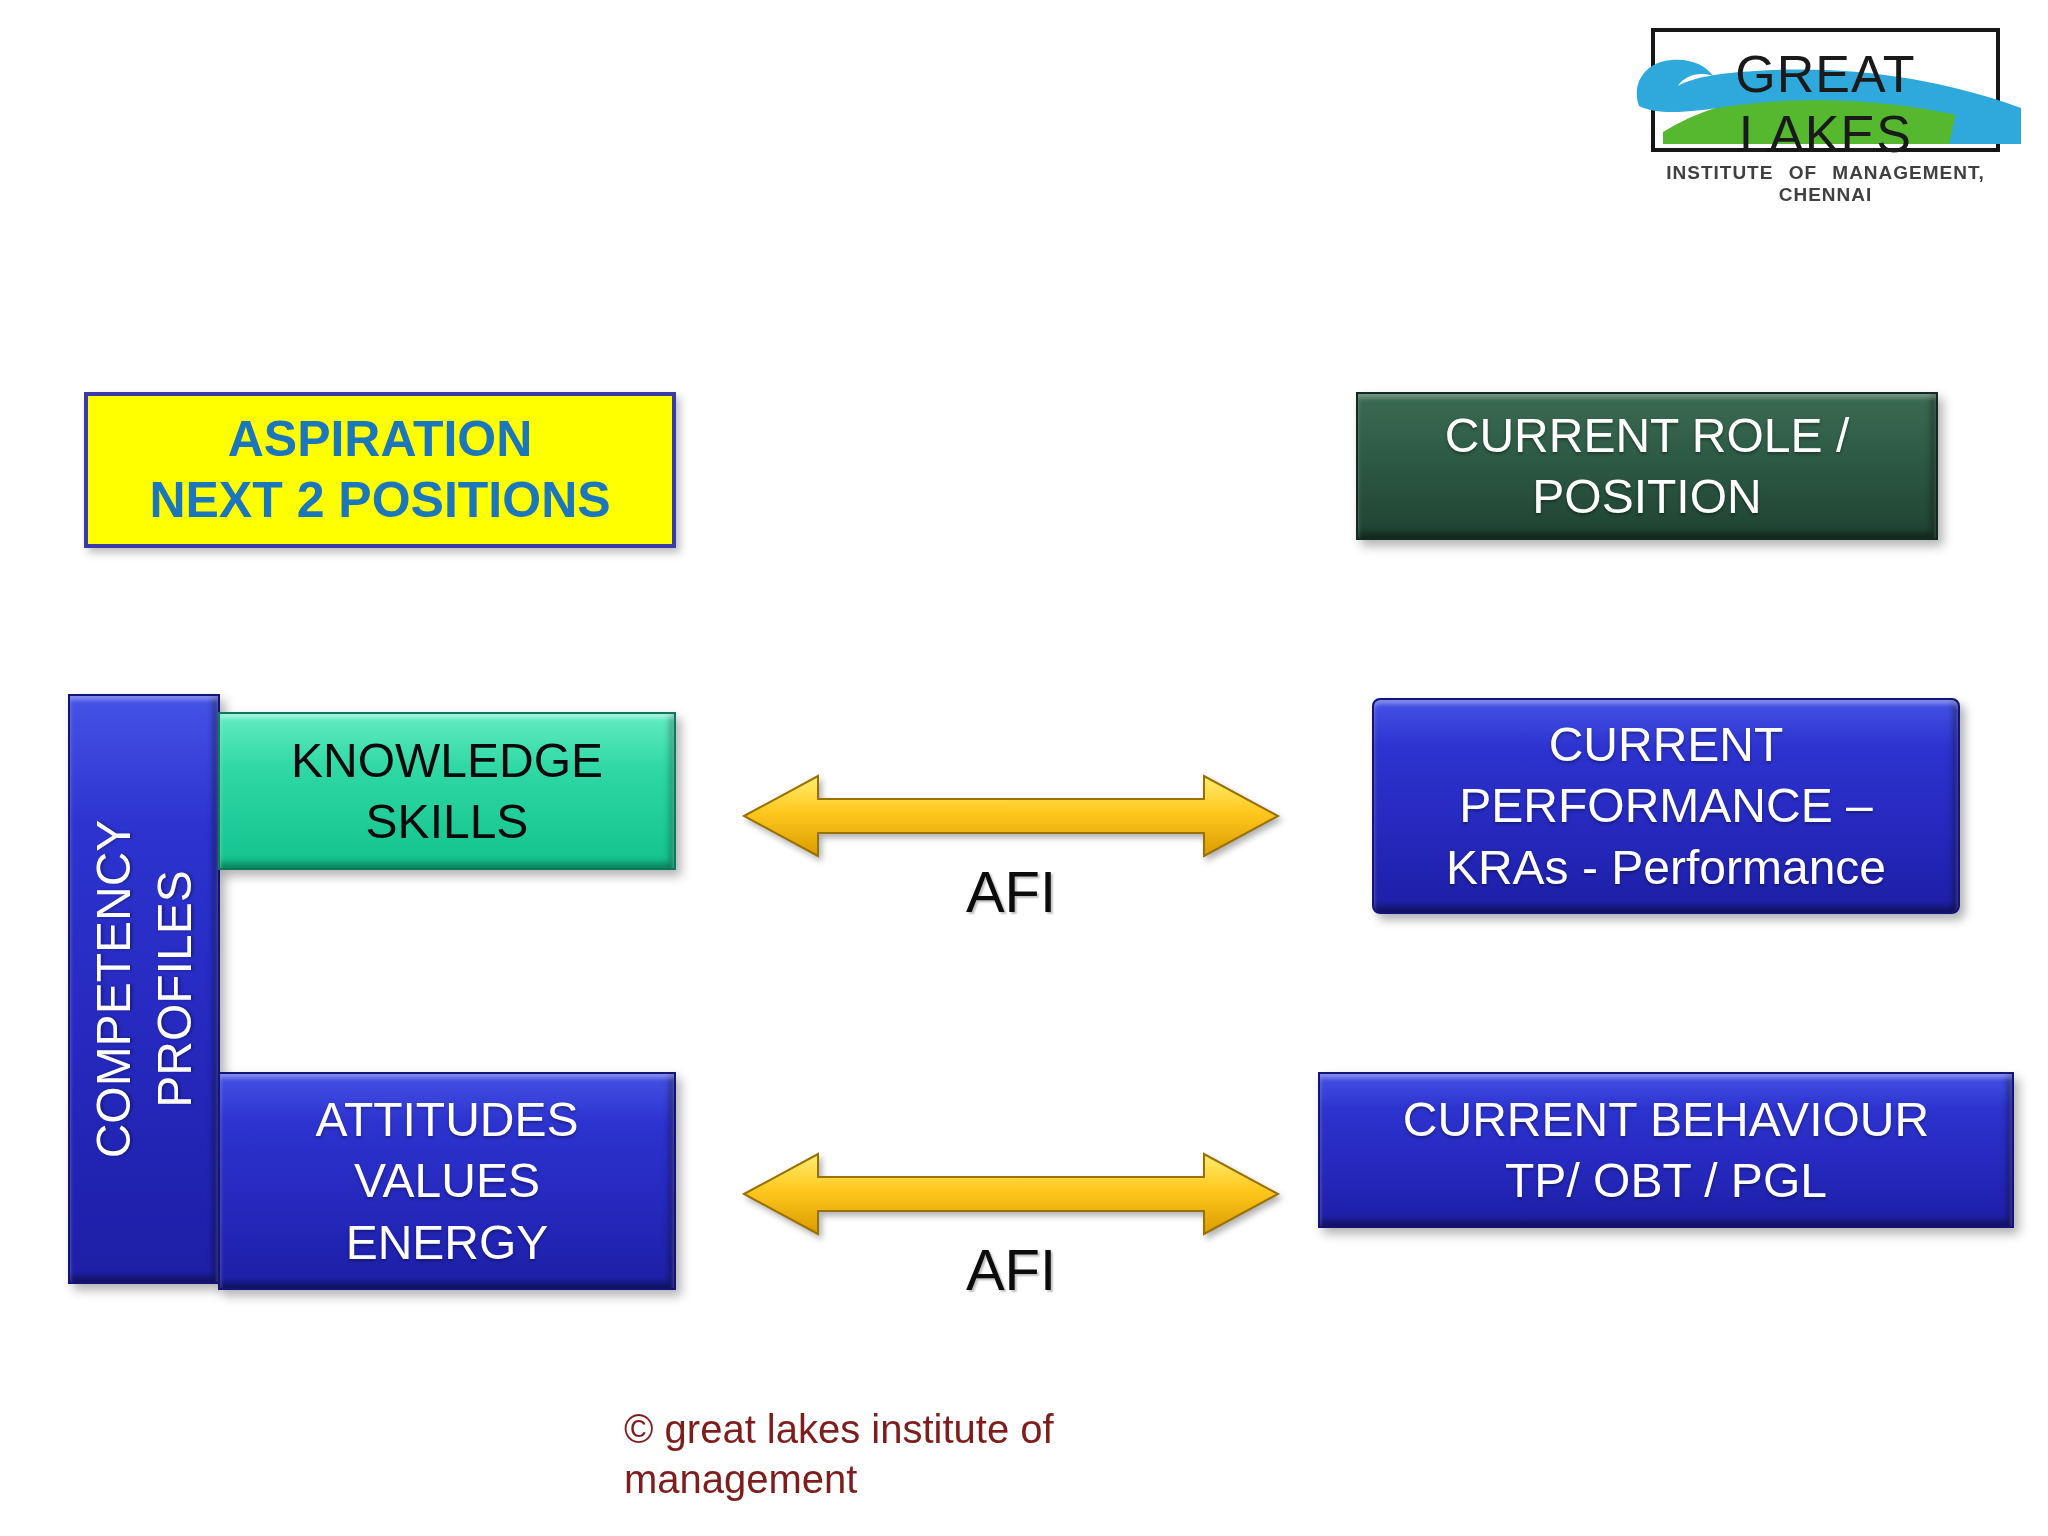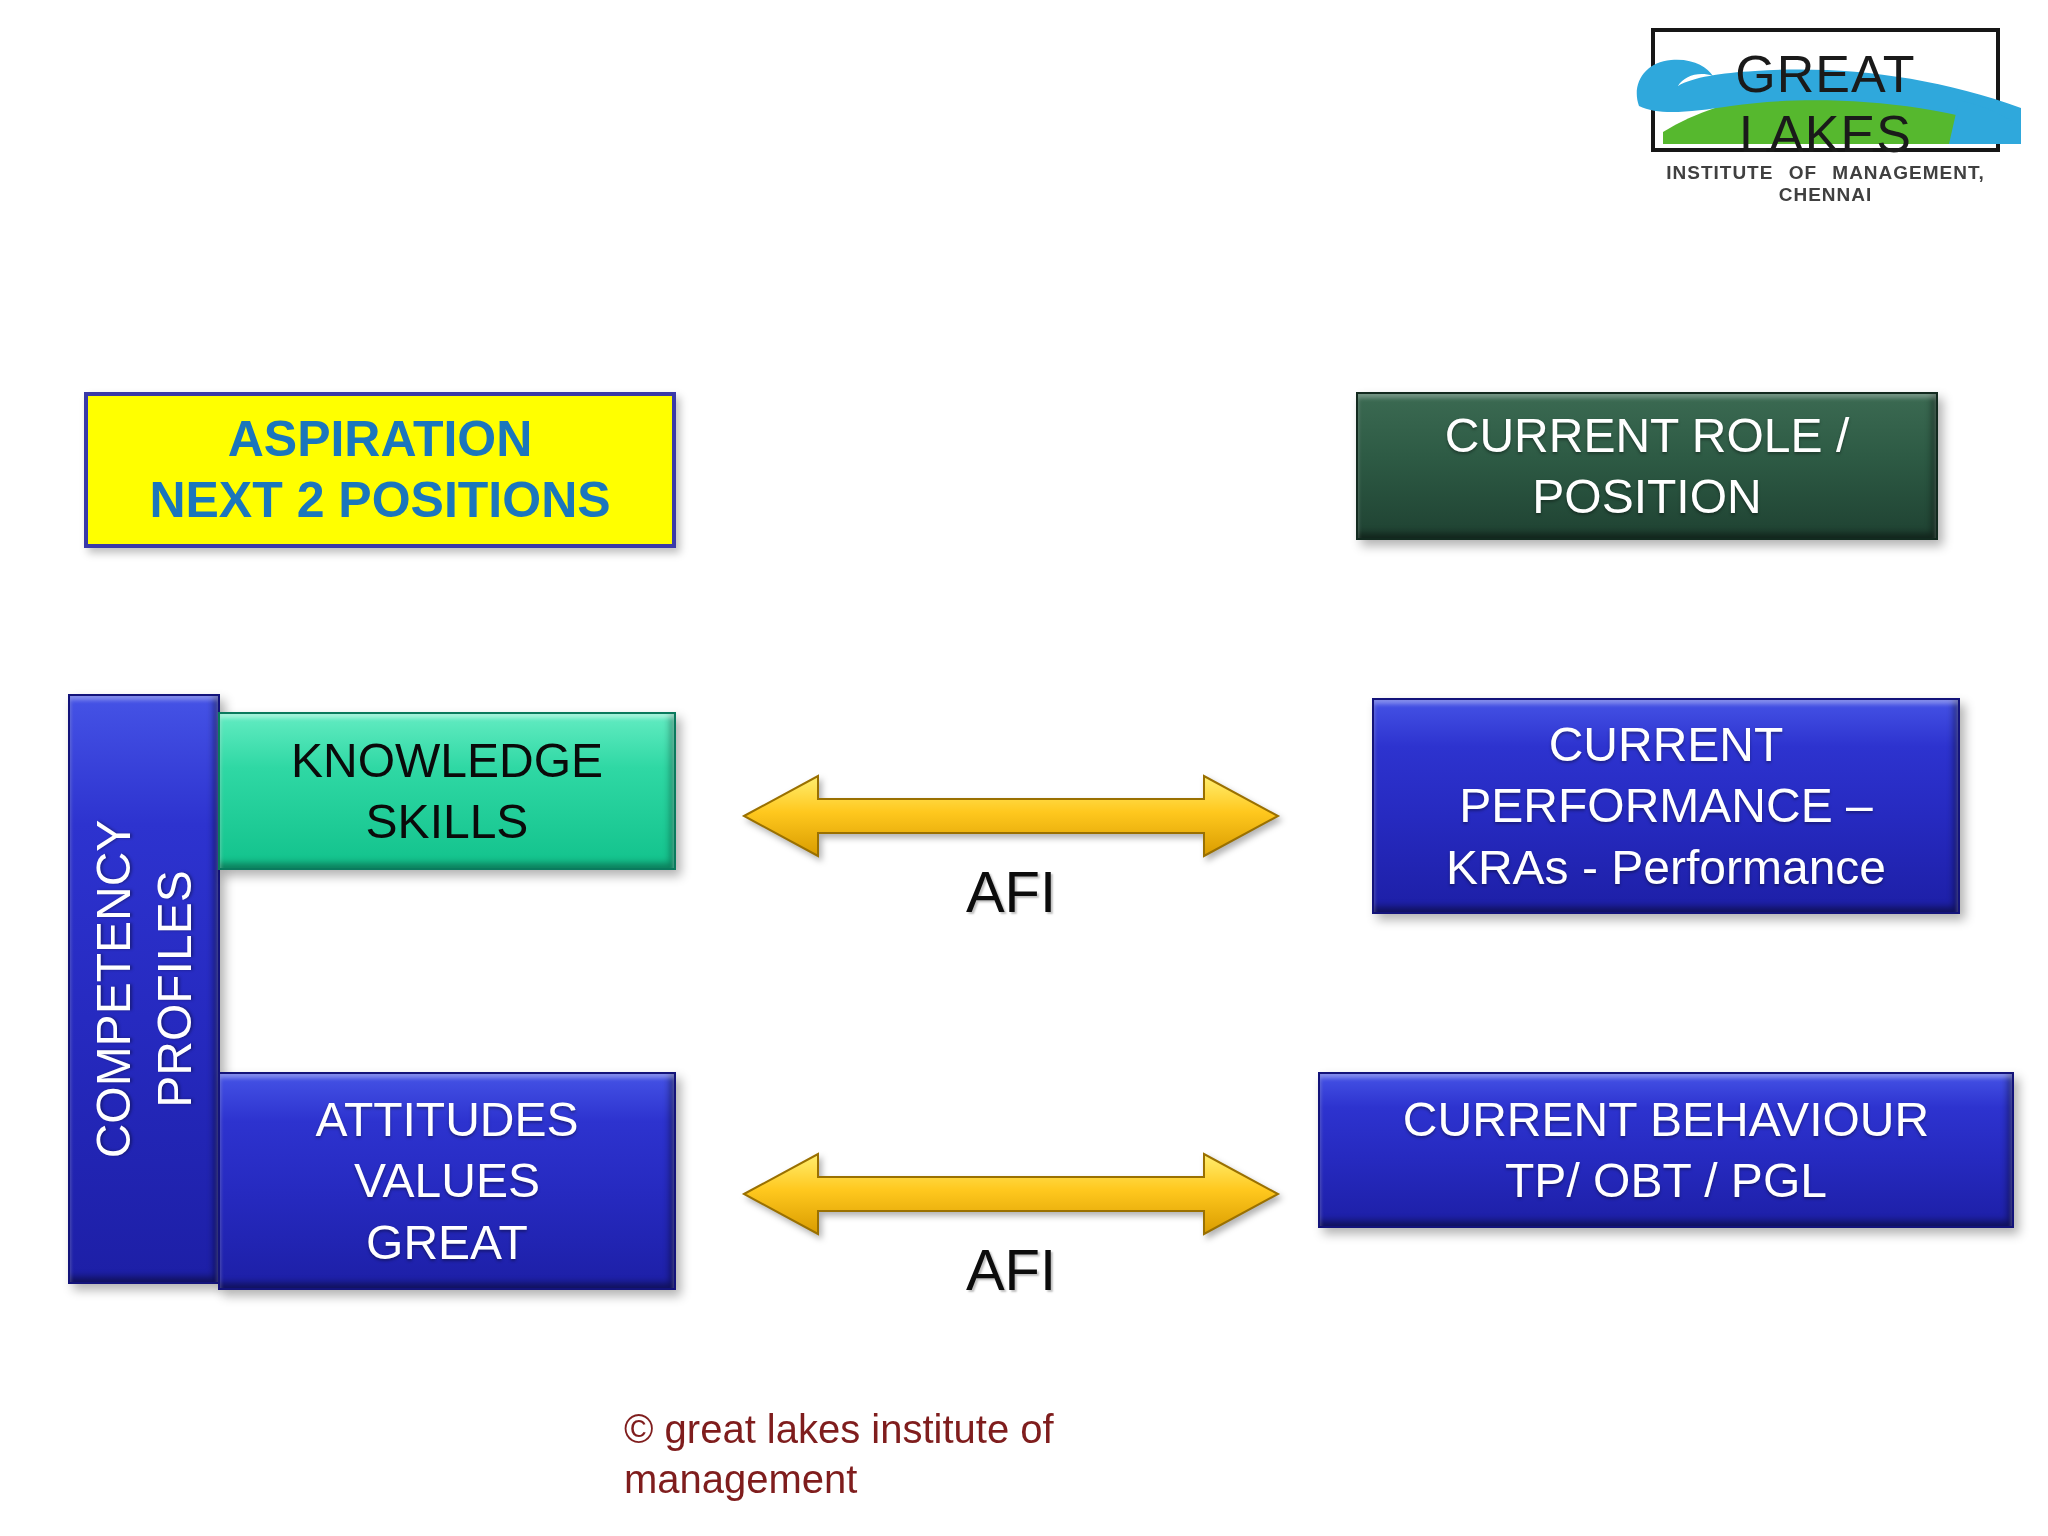--- a/index.html
+++ b/index.html
@@ -70,21 +70,21 @@
   .aspiration{left:84px;top:392px;width:584px;height:148px;}
   .current-role{left:1356px;top:392px;width:578px;height:144px;}
   .competency{left:68px;top:694px;width:148px;height:586px;}
   .competency-inner{
     position:absolute;left:50%;top:50%;width:586px;height:148px;
     transform:translate(-50%,-50%) rotate(-90deg);
     display:flex;align-items:center;justify-content:center;text-align:center;
   }
   .knowledge{left:218px;top:712px;width:454px;height:154px;}
   .attitudes{left:218px;top:1072px;width:454px;height:214px;}
-  .performance{left:1372px;top:698px;width:584px;height:212px;}
+  .performance{left:1372px;top:698px;width:584px;height:212px;border-radius:8px;}
   .behaviour{left:1318px;top:1072px;width:692px;height:152px;}
 
   
   .arrow-wrap{position:absolute;width:546px;height:92px;}
   .arrow1{left:738px;top:770px;}
   .arrow2{left:738px;top:1148px;}
   .arrow-wrap svg{filter:drop-shadow(3px 4px 3px rgba(0,0,0,0.30));}
   .afi{
     position:absolute;width:546px;text-align:center;
     font-size:58px;color:#0c0c0c;text-shadow:2px 2px 2px rgba(0,0,0,0.25);
@@ -134,21 +134,21 @@
   </div>
 
   <div class="dbox box-teal knowledge">
     <div class="lbl-dark preline">KNOWLEDGE
 SKILLS</div>
   </div>
 
   <div class="dbox box-blue attitudes">
     <div class="lbl-light preline">ATTITUDES
 VALUES
-GREAT</div>
+ENERGY</div>
   </div>
 
   <div class="dbox box-blue performance">
     <div class="lbl-light preline">CURRENT
 PERFORMANCE –
 KRAs - Performance</div>
   </div>
 
   <div class="dbox box-blue behaviour">
     <div class="lbl-light preline">CURRENT BEHAVIOUR

